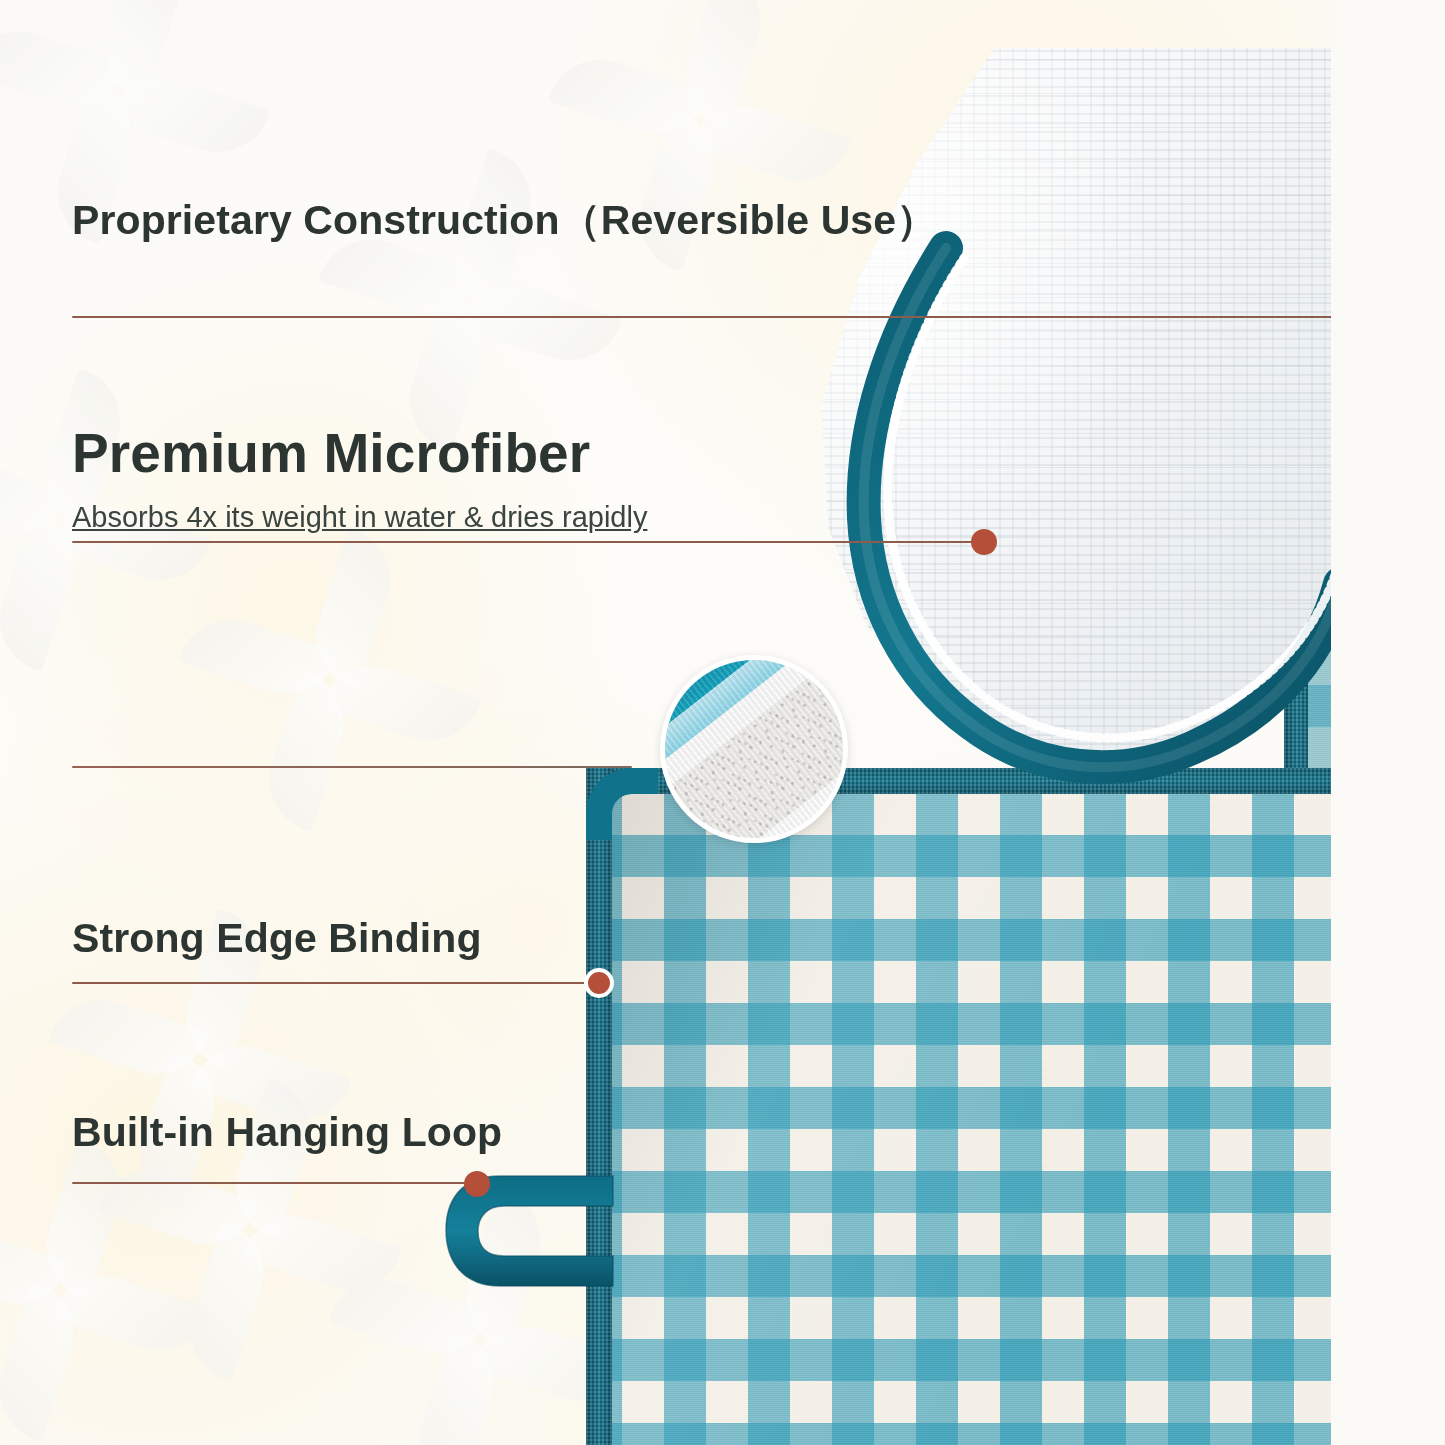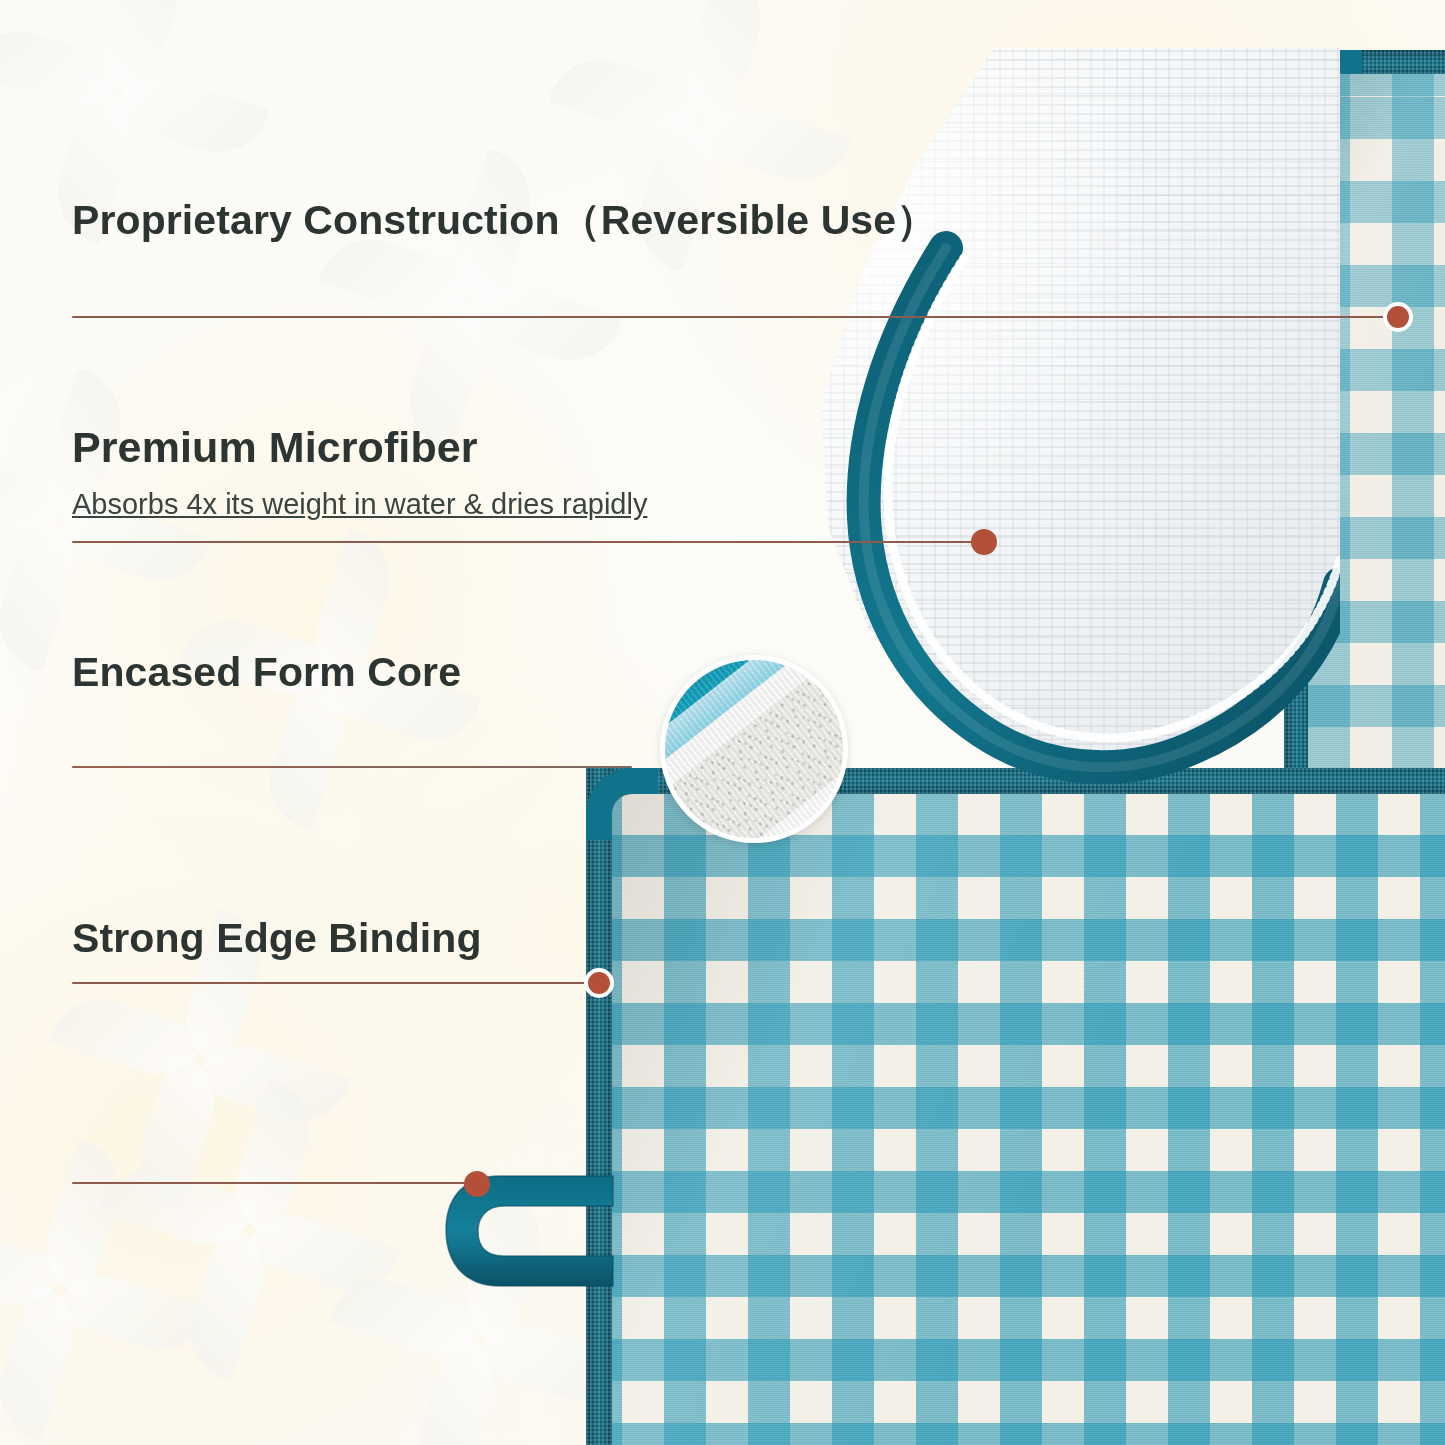--- a/index.html
+++ b/index.html
@@ -1,21 +1,21 @@
 <!DOCTYPE html>
 <html><head>
 <meta charset="utf-8">
 <style>
   html,body{margin:0;padding:0;}
   body{
     width:1445px;height:1445px;overflow:hidden;
     font-family:"Liberation Sans", sans-serif;
     background:#fbfaf7;
   }
-  #stage{position:relative;width:1445px;height:1445px;overflow:hidden;background:#0ea5e9;}
+  #stage{position:relative;width:1331px;height:1445px;overflow:hidden;background:#0ea5e9;}
 
   
   .bg-base{position:absolute;inset:0;background:
       radial-gradient(circle at 78% 12%, #fdf6e4 0%, #fdf6e400 30%),
       radial-gradient(circle at 22% 42%, #fdf7e6 0%, #fdf7e600 26%),
       radial-gradient(circle at 12% 80%, #fdf6e3 0%, #fdf6e300 28%),
       radial-gradient(circle at 58% 96%, #fdf7e6 0%, #fdf7e600 24%),
       radial-gradient(circle at 40% 64%, #fdf8ea 0%, #fdf8ea00 22%),
       linear-gradient(160deg,#fbfaf6 0%, #fdfcf9 40%, #faf9f5 100%);}
   .petals{position:absolute;inset:0;}
@@ -177,21 +177,21 @@
   .rule{position:absolute;height:2px;background:#8d5c4c;border-radius:2px;}
   .rule.thin{background:linear-gradient(90deg,#9a6152,#7e6a5e);height:2px;}
   .dot{
     position:absolute;width:26px;height:26px;border-radius:50%;
     background:#b4503a;
   }
   .dot.ringed{border:4px solid #ffffff;box-sizing:border-box;width:30px;height:30px;}
 
   
   .t1{font-size:41px;}
-  .t2{font-size:43px;}
+  .t2{font-size:55px;}
   .t3{font-size:41px;}
   .t4{font-size:41px;}
   .t5{font-size:41px;}
   .s1{font-size:29px;}
   .s2{font-size:29px;text-decoration:underline;}
   .s3{font-size:29px;}
 </style>
 </head>
 <body>
 
@@ -339,27 +339,29 @@
     <div class="dot ringed" style="left:1383px;top:302px;"></div>
 
     <div class="callout" style="left:72px;top:424px;">
       <div class="co-title t2">Premium Microfiber</div>
       <div class="co-sub s2" style="margin-top:17px;">Absorbs 4x its weight in water &amp; dries rapidly</div>
     </div>
     <div class="rule" style="left:72px;top:541px;width:912px;"></div>
     <div class="dot" style="left:971px;top:529px;"></div>
 
     <div class="callout" style="left:72px;top:650px;">
-      <div class="co-title t3">Encased Form Core</div>
     </div>
     <div class="rule thin" style="left:72px;top:766px;width:560px;"></div>
 
     <div class="callout" style="left:72px;top:916px;">
       <div class="co-title t4">Strong Edge Binding</div>
     </div>
     <div class="rule" style="left:72px;top:982px;width:528px;"></div>
     <div class="dot ringed" style="left:584px;top:968px;"></div>
 
+    <div class="callout" style="left:72px;top:1110px;">
+      <div class="co-title t5">Built-in Hanging Loop</div>
+    </div>
     <div class="rule" style="left:72px;top:1182px;width:408px;"></div>
     <div class="dot" style="left:464px;top:1171px;"></div>
 
   </div>
 </div>
 
 </body></html>

